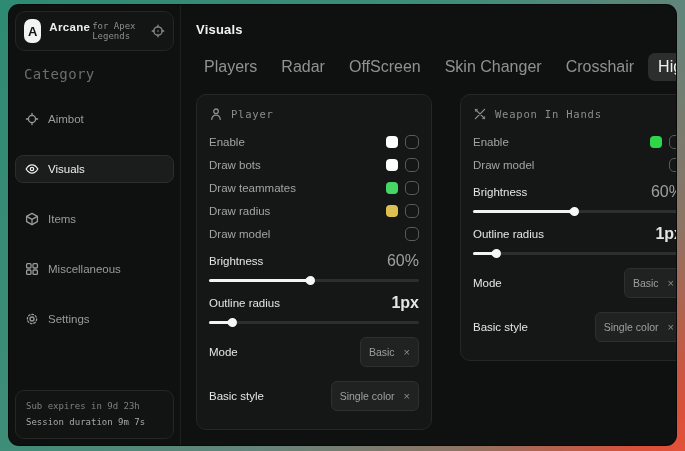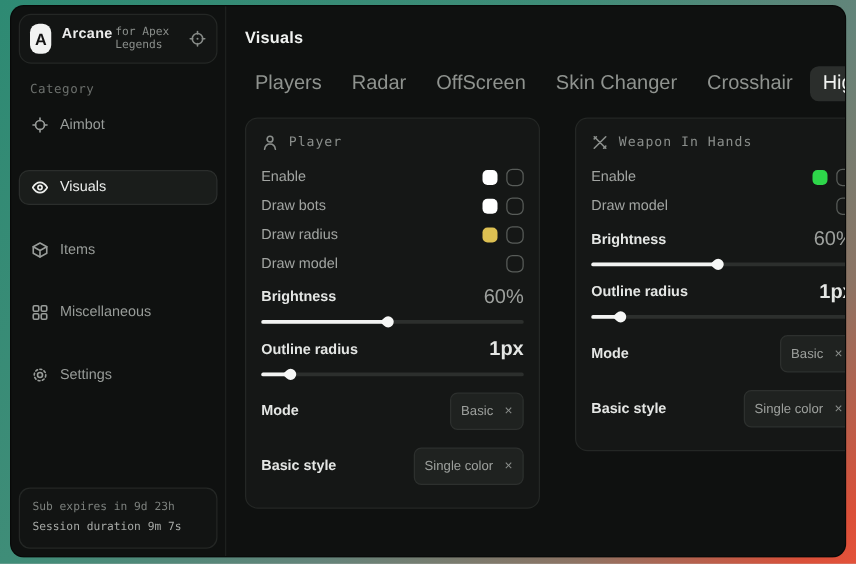--- a/index.html
+++ b/index.html
@@ -19,21 +19,21 @@
   .side-header {
     border:1px solid #242725; background:#131514; border-radius:10px;
     padding:7px 8px; display:flex; align-items:center; gap:8px;
   }
   .app-icon { width:24px; height:24px; background:#f2f3f2; color:#141414; border-radius:7px;
     display:grid; place-items:center; font-weight:bold; font-size:13px; }
   .app-titles { display:flex; flex-direction:row; gap:2px; }
   .app-name { font-size:11.5px; font-weight:bold; color:#ececec; letter-spacing:.3px; }
   .app-sub { font-size:9px; color:#8a8e8b; font-family:"DejaVu Sans Mono", monospace; }
   .header-target { margin-left:auto; color:#878b88; display:grid; place-items:center; cursor:pointer; }
-  .category { font-size:10px; color:#6b6f6c; margin:15px 9px 8px; letter-spacing:.4px; font-family:"DejaVu Sans Mono", monospace; }
+  .category { font-size:14px; color:#6b6f6c; margin:15px 9px 22px; letter-spacing:.4px; font-family:"DejaVu Sans Mono", monospace; }
   .nav { display:flex; flex-direction:column;gap:20px; }
   .nav-item { display:flex; align-items:center; gap:9px; padding:6px 9px; margin:1px 0;
     color:#989c99; font-size:11.5px; border-radius:8px; border:1px solid transparent; cursor:pointer; }
   .nav-item .nicon { width:14px; height:14px; display:grid; place-items:center; }
   .nav-item.active { background:#1a1d1b; border-color:#2b2e2c; color:#eceeec; }
   .side-footer { margin-top:auto; border:1px solid #242725; background:#121413; border-radius:9px;
     padding:8px 10px; font-family:"DejaVu Sans Mono", monospace; font-size:9px; color:#7c807d; line-height:1.7; }
   .side-footer .l2 { color:#a6a9a6; }
   
   .main { flex:1; padding:13px 13px; display:flex; flex-direction:column; }
@@ -46,29 +46,29 @@
   .panel-head { display:flex; align-items:center; gap:8px; color:#8a8e8b;
     font-family:"DejaVu Sans Mono", monospace; font-size:10.5px; letter-spacing:.8px; margin-bottom:9px; }
   .panel-head .picon { width:14px; height:14px; display:grid; place-items:center; }
   .row-label { font-size:11.5px; color:#a2a5a2; }
   .toggle-row { display:flex; justify-content:space-between; align-items:center; padding:4.5px 0; }
   .row-right { display:flex; align-items:center; gap:7px; }
   .swatch { width:12px; height:12px; border-radius:4px; display:inline-block; }
   .checkbox { width:14px; height:14px; border-radius:5px; border:1.5px solid #585c59; display:inline-block; cursor:pointer; }
   .slider-row { padding:7px 0 5px; }
   .slider-head { display:flex; justify-content:space-between; align-items:center; margin-bottom:9px; }
-  .slider-row .row-label { color:#e4e6e4; font-weight:bold; }
+  .slider-row .row-label { color:#e4e6e4; font-weight:normal; }
   .slider-value { font-size:16px; color:#9da09d; }
   .slider-value.bright { color:#e4e6e4; font-weight:bold; }
   .slider-track { height:3px; background:#2c2f2d; border-radius:2px; position:relative; cursor:pointer; }
   .slider-fill { height:100%; background:#f2f3f2; border-radius:2px; }
   .slider-thumb { width:9px; height:9px; background:#f6f7f6; border-radius:50% 50% 50% 2px;
     position:absolute; top:-3px; transform:rotate(45deg); }
   .chip-row { display:flex; justify-content:space-between; align-items:center; padding:6px 0; margin-top:2px; }
-  .chip-row .row-label { color:#e4e6e4; font-weight:bold; }
+  .chip-row .row-label { color:#e4e6e4; font-weight:normal; }
   .chip { display:inline-flex; align-items:center; gap:9px; background:#1f2220; border:1px solid #2d302e;
     border-radius:6px; padding:8px 8px; font-size:10.5px; color:#9da09d; cursor:pointer; }
   .chip-x { color:#8a8e8b; font-size:11px; line-height:1; cursor:pointer; }
   svg { display:block; }
 </style>
 </head>
 <body>
 
 <div class="window">
 
@@ -176,20 +176,27 @@
     </span>
   </div>
             <div class="toggle-row">
     <span class="row-label">Draw bots</span>
     <span class="row-right">
       <span class="swatch" style="background: rgb(255, 255, 255);"></span>
       <span class="checkbox"></span>
     </span>
   </div>
             <div class="toggle-row">
+    <span class="row-label">Draw teammates</span>
+    <span class="row-right">
+      <span class="swatch" style="background: rgb(69, 214, 102);"></span>
+      <span class="checkbox"></span>
+    </span>
+  </div>
+            <div class="toggle-row">
     <span class="row-label">Draw radius</span>
     <span class="row-right">
       <span class="swatch" style="background: rgb(221, 192, 82);"></span>
       <span class="checkbox"></span>
     </span>
   </div>
             <div class="toggle-row">
     <span class="row-label">Draw model</span>
     <span class="row-right">
 

